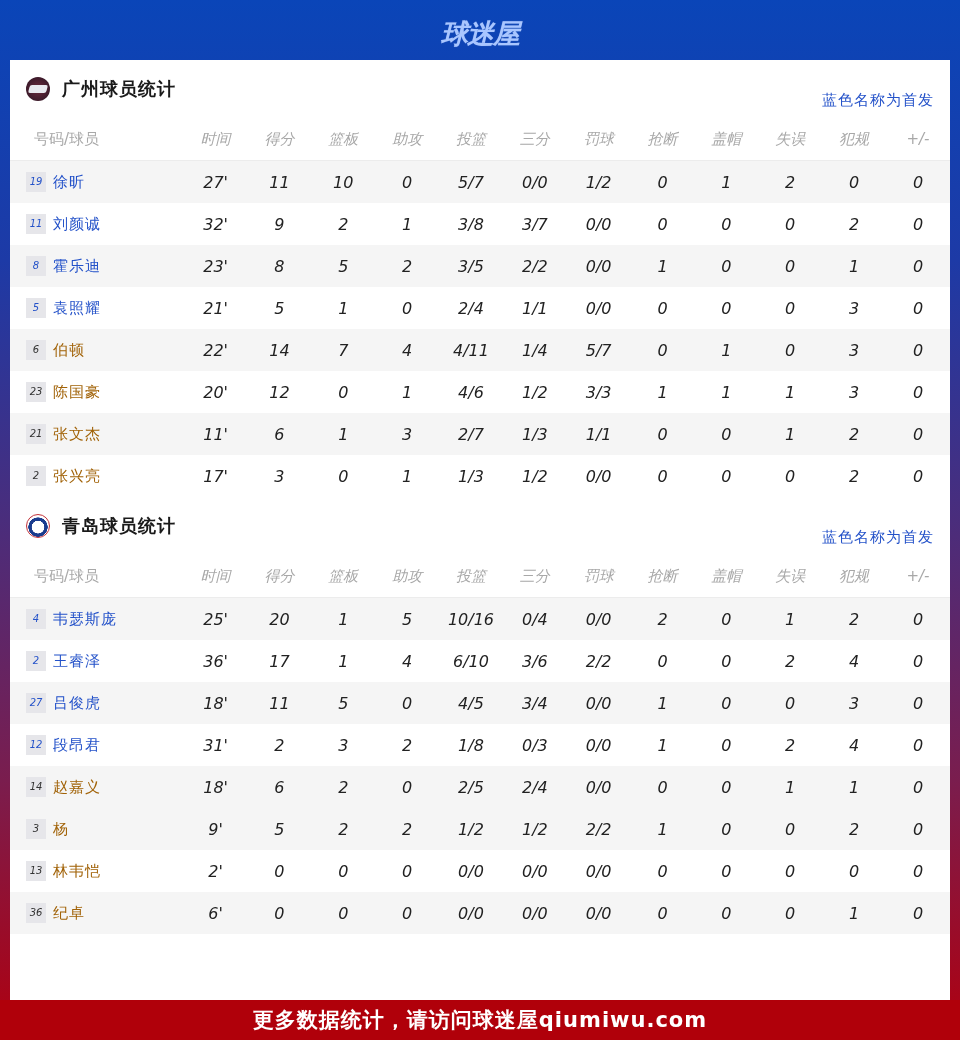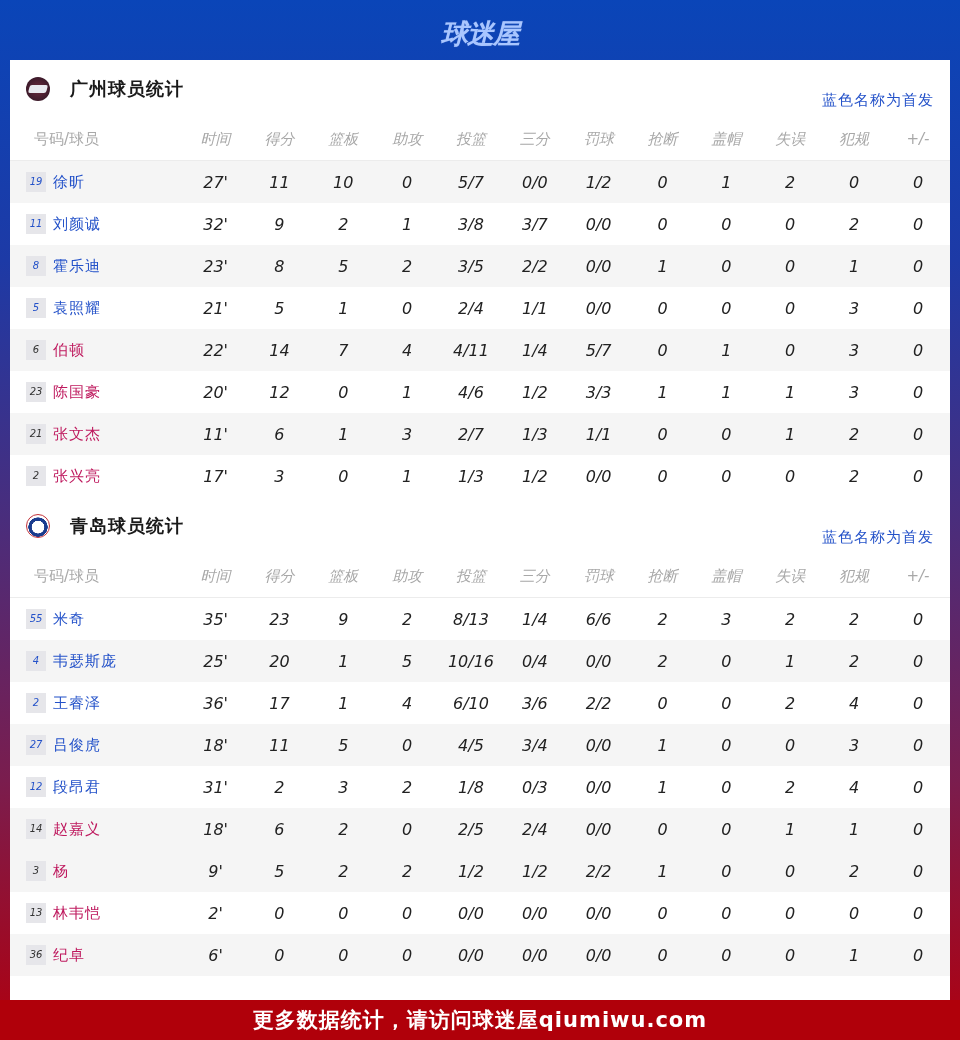--- a/index.html
+++ b/index.html
@@ -15,21 +15,21 @@
     letter-spacing: -1px; text-shadow: 0 0 1px rgba(255,255,255,0.3);
   }
   .panel {
     position: absolute; left: 10px; top: 60px; width: 940px; height: 940px;
     background: #ffffff;
   }
   .section-head {
     height: 58px; display: flex; align-items: center; justify-content: space-between;
     padding: 0 16px 0 16px; box-sizing: border-box;
   }
-  .team-title { display: flex; align-items: center; gap: 20px; }
+  .team-title { display: flex; align-items: center; gap: 12px; }
   .team-logo { width: 24px; height: 24px; border-radius: 50%; display: inline-block; }
   .team-logo.gz { background: radial-gradient(circle at 50% 50%, #6d2a3e 0%, #3c1a2a 70%); position: relative; }
   .team-logo.gz::after {
     content: ""; position: absolute; left: 3px; top: 8px; width: 18px; height: 8px;
     background: #e8e8ee; border-radius: 2px; transform: skewX(-15deg);
   }
   .team-logo.qd { background: radial-gradient(circle at 50% 55%, #ffffff 0%, #ffffff 38%, #1a3c8e 40%, #1a3c8e 58%, #ffffff 60%); border: 1px solid #c3333a; box-sizing: border-box; }
   .team-name { font-size: 18px; font-weight: bold; color: #1a1a1a; letter-spacing: 1px; }
   .starter-note { font-size: 15px; color: #2452c9; letter-spacing: 1px; margin-top: 22px; }
   table { width: 940px; border-collapse: collapse; table-layout: fixed; }
@@ -42,21 +42,21 @@
     height: 40px; font-size: 16px; color: #222; text-align: center; font-style: italic;
     font-family: "DejaVu Sans", sans-serif;
   }
   tr.alt td { background: #f5f5f5; }
   td.player-cell { text-align: left; padding-left: 16px; font-style: normal; }
   .num-badge {
     display: inline-block; width: 20px; height: 20px; line-height: 20px; text-align: center;
     background: #e6e6ea; font-size: 10px; font-style: italic; color: #333; vertical-align: middle;
     margin-right: 7px;
   }
-  .pname { font-size: 15px; color: #be185d; vertical-align: middle; letter-spacing: 1px; }
+  .pname { font-size: 15px; color: #a16207; vertical-align: middle; letter-spacing: 1px; }
   tr.starter .num-badge { color: #2452c9; }
   tr.starter .pname { color: #2452c9; }
   .col-player { width: 170px; }
   .footer {
     position: absolute; left: 0; top: 1000px; width: 960px; height: 40px;
     display: flex; align-items: center; justify-content: center;
     color: #ffffff; font-size: 21px; font-weight: bold; letter-spacing: 1px;
     background: #b0000a;
   }
 </style>
@@ -269,35 +269,20 @@
               <th class="">三分</th>
               <th class="">罚球</th>
               <th class="">抢断</th>
               <th class="">盖帽</th>
               <th class="">失误</th>
               <th class="">犯规</th>
               <th class="">+/-</th>
             </tr>
           </thead>
           <tbody>
-            <tr class="starter">
-              <td class="player-cell"><span class="num-badge">55</span><span class="pname">米奇</span></td>
-              <td>35'</td>
-              <td>23</td>
-              <td>9</td>
-              <td>2</td>
-              <td>8/13</td>
-              <td>1/4</td>
-              <td>6/6</td>
-              <td>2</td>
-              <td>3</td>
-              <td>2</td>
-              <td>2</td>
-              <td>0</td>
-            </tr>
             <tr class="starter alt">
               <td class="player-cell"><span class="num-badge">4</span><span class="pname">韦瑟斯庞</span></td>
               <td>25'</td>
               <td>20</td>
               <td>1</td>
               <td>5</td>
               <td>10/16</td>
               <td>0/4</td>
               <td>0/0</td>
               <td>2</td>

